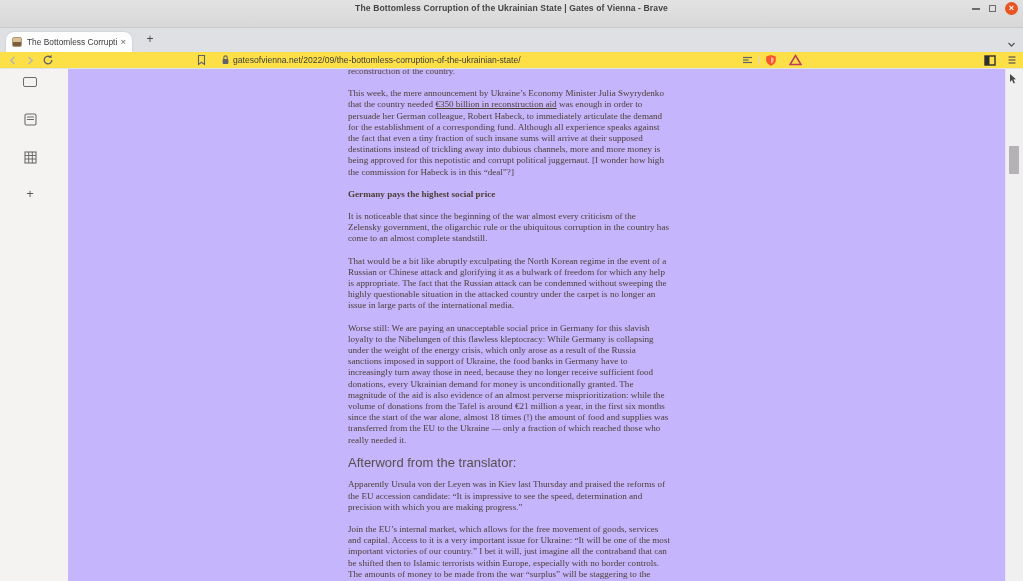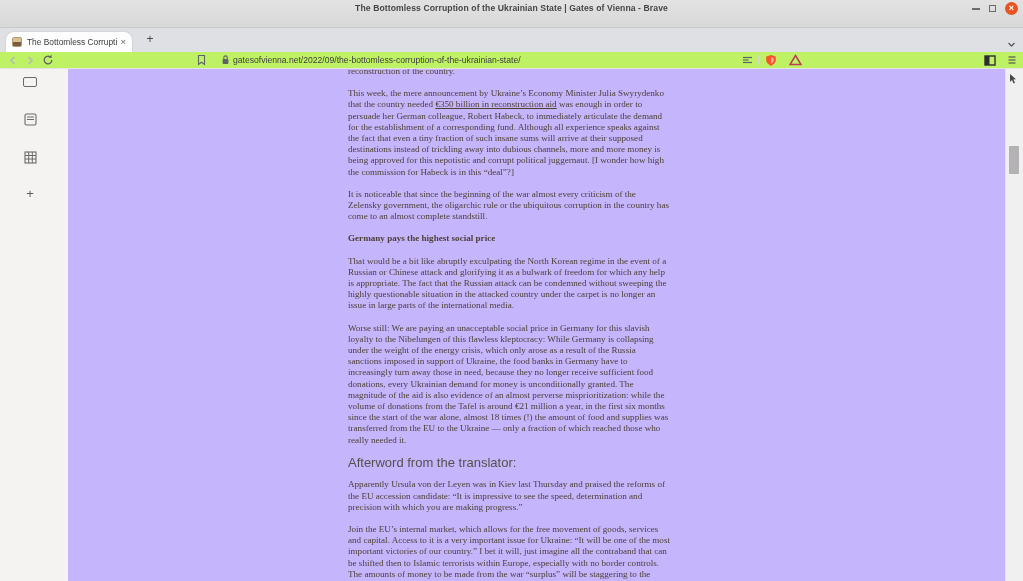--- a/index.html
+++ b/index.html
@@ -21,21 +21,21 @@
       border-radius:8px 8px 0 0; display:flex; align-items:center; padding:0 6px; box-shadow:0 0 2px rgba(0,0,0,.15); }
   .favicon { width:10px; height:10px; border-radius:2px; margin-right:5px; flex:0 0 auto;
       background:linear-gradient(#d9c193 55%, #7a5c3e 55%); border:1px solid #b09a74; }
   .tab-label { flex:1; font-size:8.4px; color:#3d3d3d; white-space:nowrap; overflow:hidden; }
   .tab-close { flex:0 0 auto; font-size:9.5px; color:#5f5f5f; margin-left:3px; line-height:10px; }
   .newtab { position:absolute; left:142px; top:4px; width:16px; height:16px; font-size:12px; color:#4a4a4a;
       text-align:center; line-height:15px; }
   .tabsearch { position:absolute; right:7px; top:7px; }
 
   
-  .toolbar { position:relative; height:17px; background:#bef264; border-bottom:1px solid #e3e3e3; }
+  .toolbar { position:relative; height:17px; background:#fde047; border-bottom:1px solid #e3e3e3; }
   .tbi { position:absolute; top:1px; width:14px; height:14px; display:flex; align-items:center; justify-content:center; }
   .url { position:absolute; left:233px; top:0; height:16px; line-height:16px; font-size:8.6px; color:#3c3c3c; white-space:nowrap; }
   .sep { position:absolute; left:758px; top:3px; width:1px; height:10px; background:#d7d7d7; }
 
   
   .main { display:flex; height:523px; }
   .rail { width:68px; background:#f4f3f1; position:relative; flex:0 0 auto; }
   .rail .ri { position:absolute; left:22px; width:16px; height:16px; display:flex; align-items:center; justify-content:center; color:#5c5c5c; }
   .ri-1 { top:5px; } .ri-2 { top:42px; } .ri-3 { top:80px; } .ri-4 { top:116px; font-size:13px; }
   .icon-rect { width:14px; height:10px; border:1px solid #6a6a6a; border-radius:2px; }
@@ -168,22 +168,22 @@
         </svg>
     </div>
     <div class="ri ri-4">+</div>
   </div>
 
   <div class="page">
 
     <div class="article">
       <p class="bq">reconstruction of the country.</p>
       <p class="bq"><span>This week, the mere announcement by Ukraine’s Economy Minister Julia Swyrydenko that the country needed </span><a class="inlink" href="#">€350 billion in reconstruction aid</a><span> was enough in order to persuade her German colleague, Robert Habeck, to immediately articulate the demand for the establishment of a corresponding fund. Although all experience speaks against the fact that even a tiny fraction of such insane sums will arrive at their supposed destinations instead of trickling away into dubious channels, more and more money is being approved for this nepotistic and corrupt political juggernaut. [I wonder how high the commission for Habeck is in this “deal”?]</span></p>
+      <p class="bq bq-head">Germany pays the highest social price</p>
       <p class="bq">It is noticeable that since the beginning of the war almost every criticism of the Zelensky government, the oligarchic rule or the ubiquitous corruption in the country has come to an almost complete standstill.</p>
-      <p class="bq bq-head">Germany pays the highest social price</p>
       <p class="bq">That would be a bit like abruptly exculpating the North Korean regime in the event of a Russian or Chinese attack and glorifying it as a bulwark of freedom for which any help is appropriate. The fact that the Russian attack can be condemned without sweeping the highly questionable situation in the attacked country under the carpet is no longer an issue in large parts of the international media.</p>
       <p class="bq">Worse still: We are paying an unacceptable social price in Germany for this slavish loyalty to the Nibelungen of this flawless kleptocracy: While Germany is collapsing under the weight of the energy crisis, which only arose as a result of the Russia sanctions imposed in support of Ukraine, the food banks in Germany have to increasingly turn away those in need, because they no longer receive sufficient food donations, every Ukrainian demand for money is unconditionally granted. The magnitude of the aid is also evidence of an almost perverse misprioritization: while the volume of donations from the Tafel is around €21 million a year, in the first six months since the start of the war alone, almost 18 times (!) the amount of food and supplies was transferred from the EU to the Ukraine — only a fraction of which reached those who really needed it.</p>
       <p class="sans-p">Afterword from the translator:</p>
       <p class="bq">Apparently Ursula von der Leyen was in Kiev last Thursday and praised the reforms of the EU accession candidate: “It is impressive to see the speed, determination and precision with which you are making progress.”</p>
       <p class="bq">Join the EU’s internal market, which allows for the free movement of goods, services and capital. Access to it is a very important issue for Ukraine: “It will be one of the most important victories of our country.” I bet it will, just imagine all the contraband that can be shifted then to Islamic terrorists within Europe, especially with no border controls. The amounts of money to be made from the war “surplus” will be staggering to the mind, and the total collapse of Western Europe can then be counted on the fingers of one hand. But what can one expect when one mafia clan merges with another mafia clan, especially one that is utterly ruthless in ALL its “business” practices?</p>
     </div>
 
     <div class="sbtrack">
       <div class="sbthumb"></div>
       <div class="cursor">

